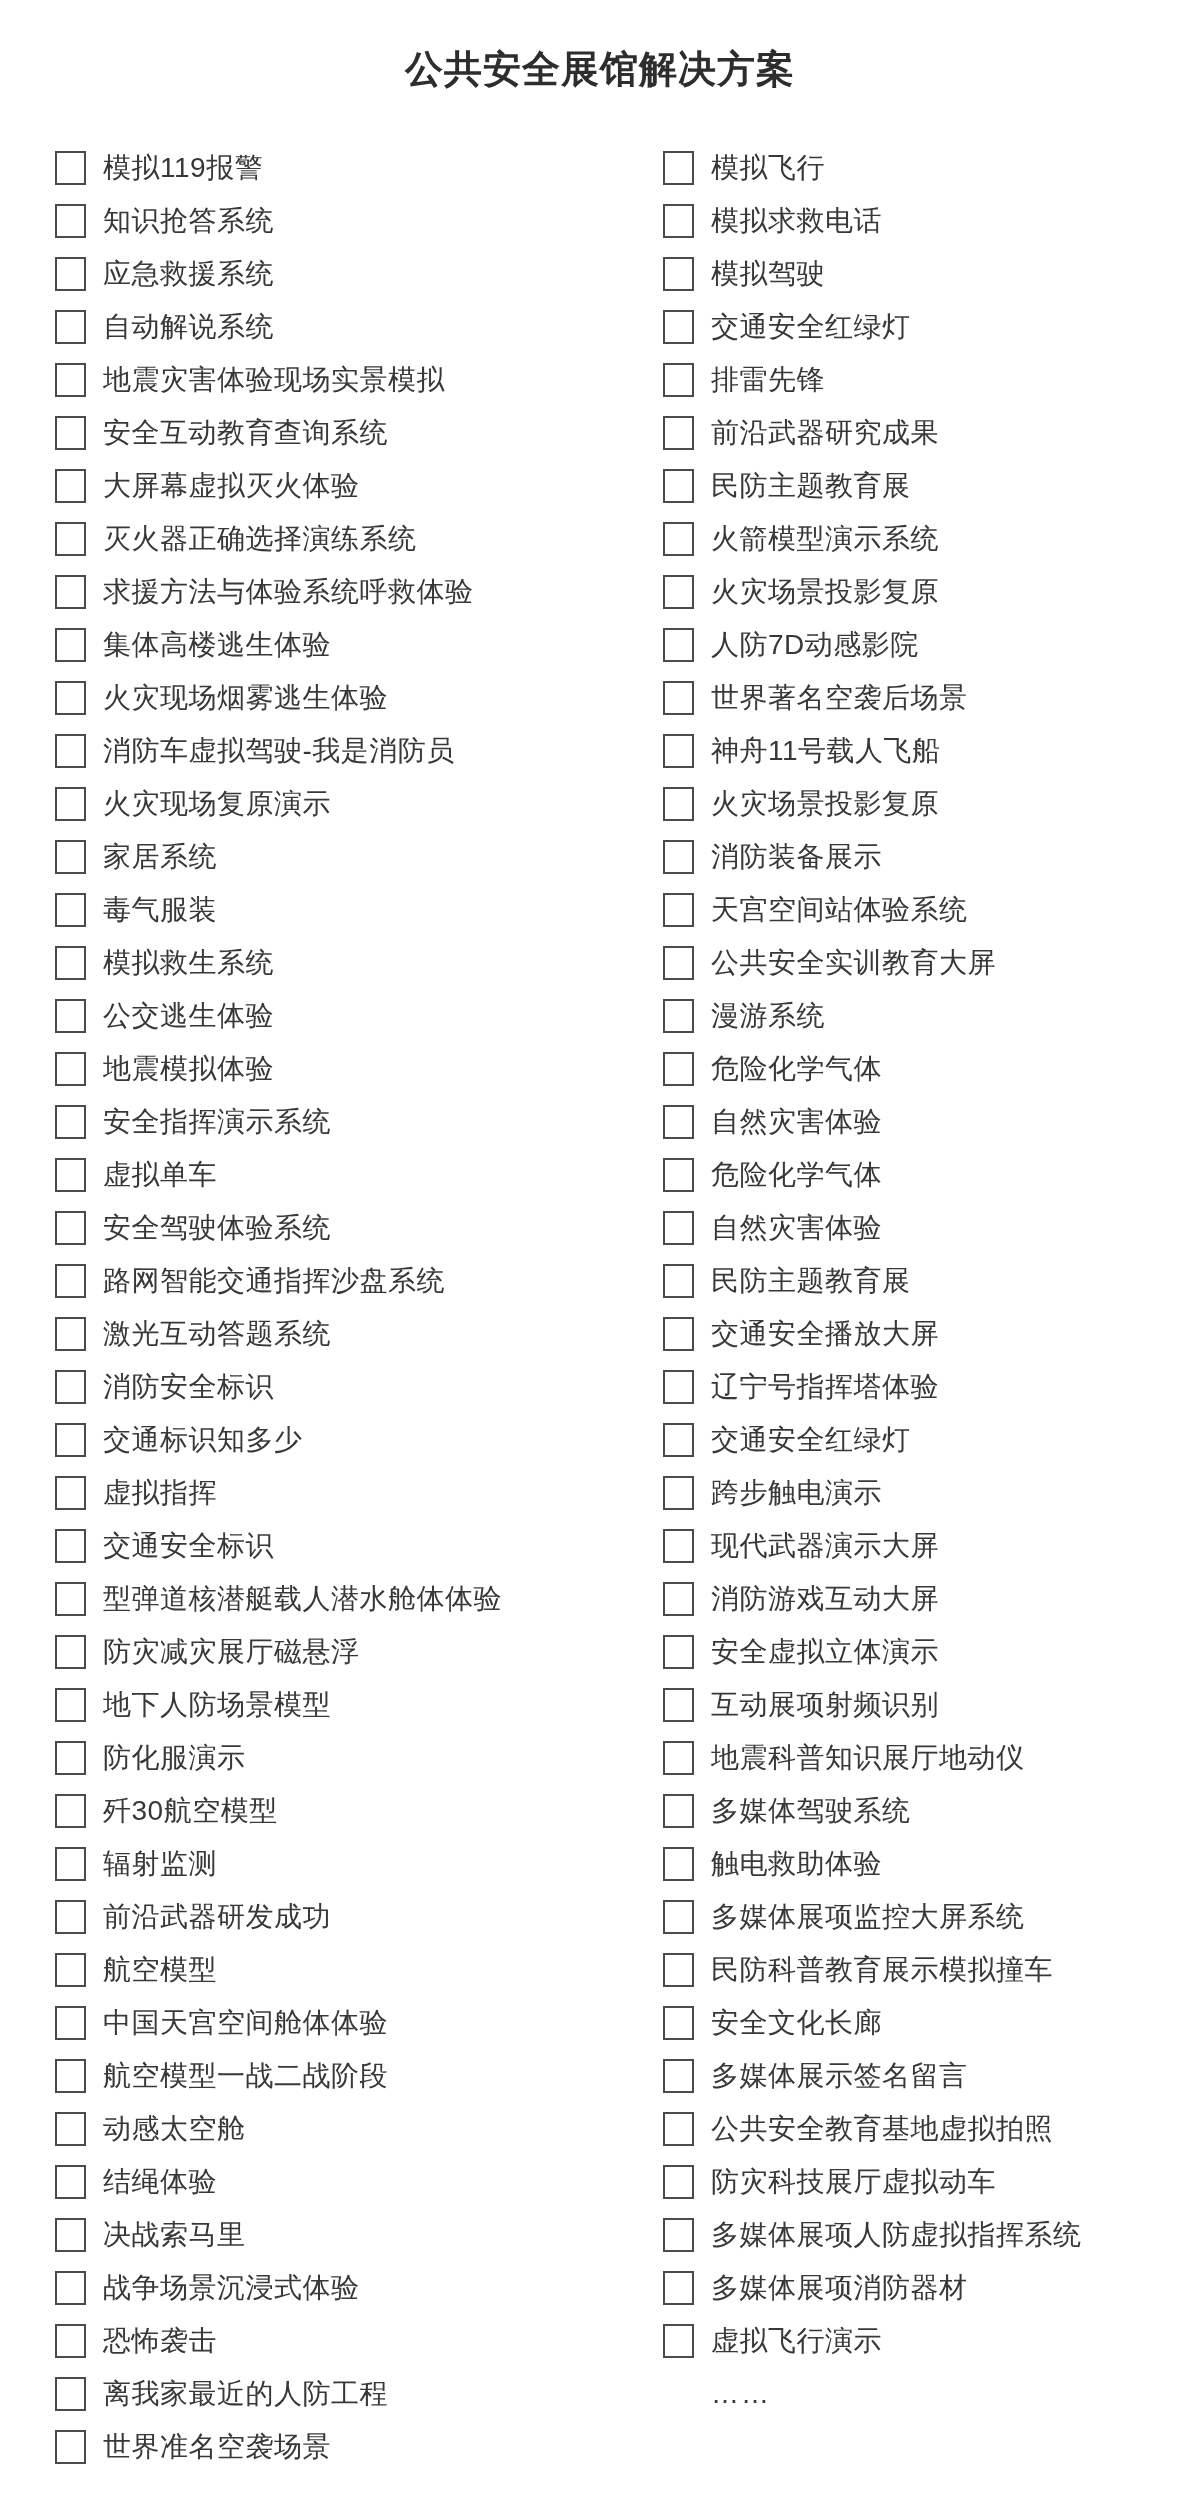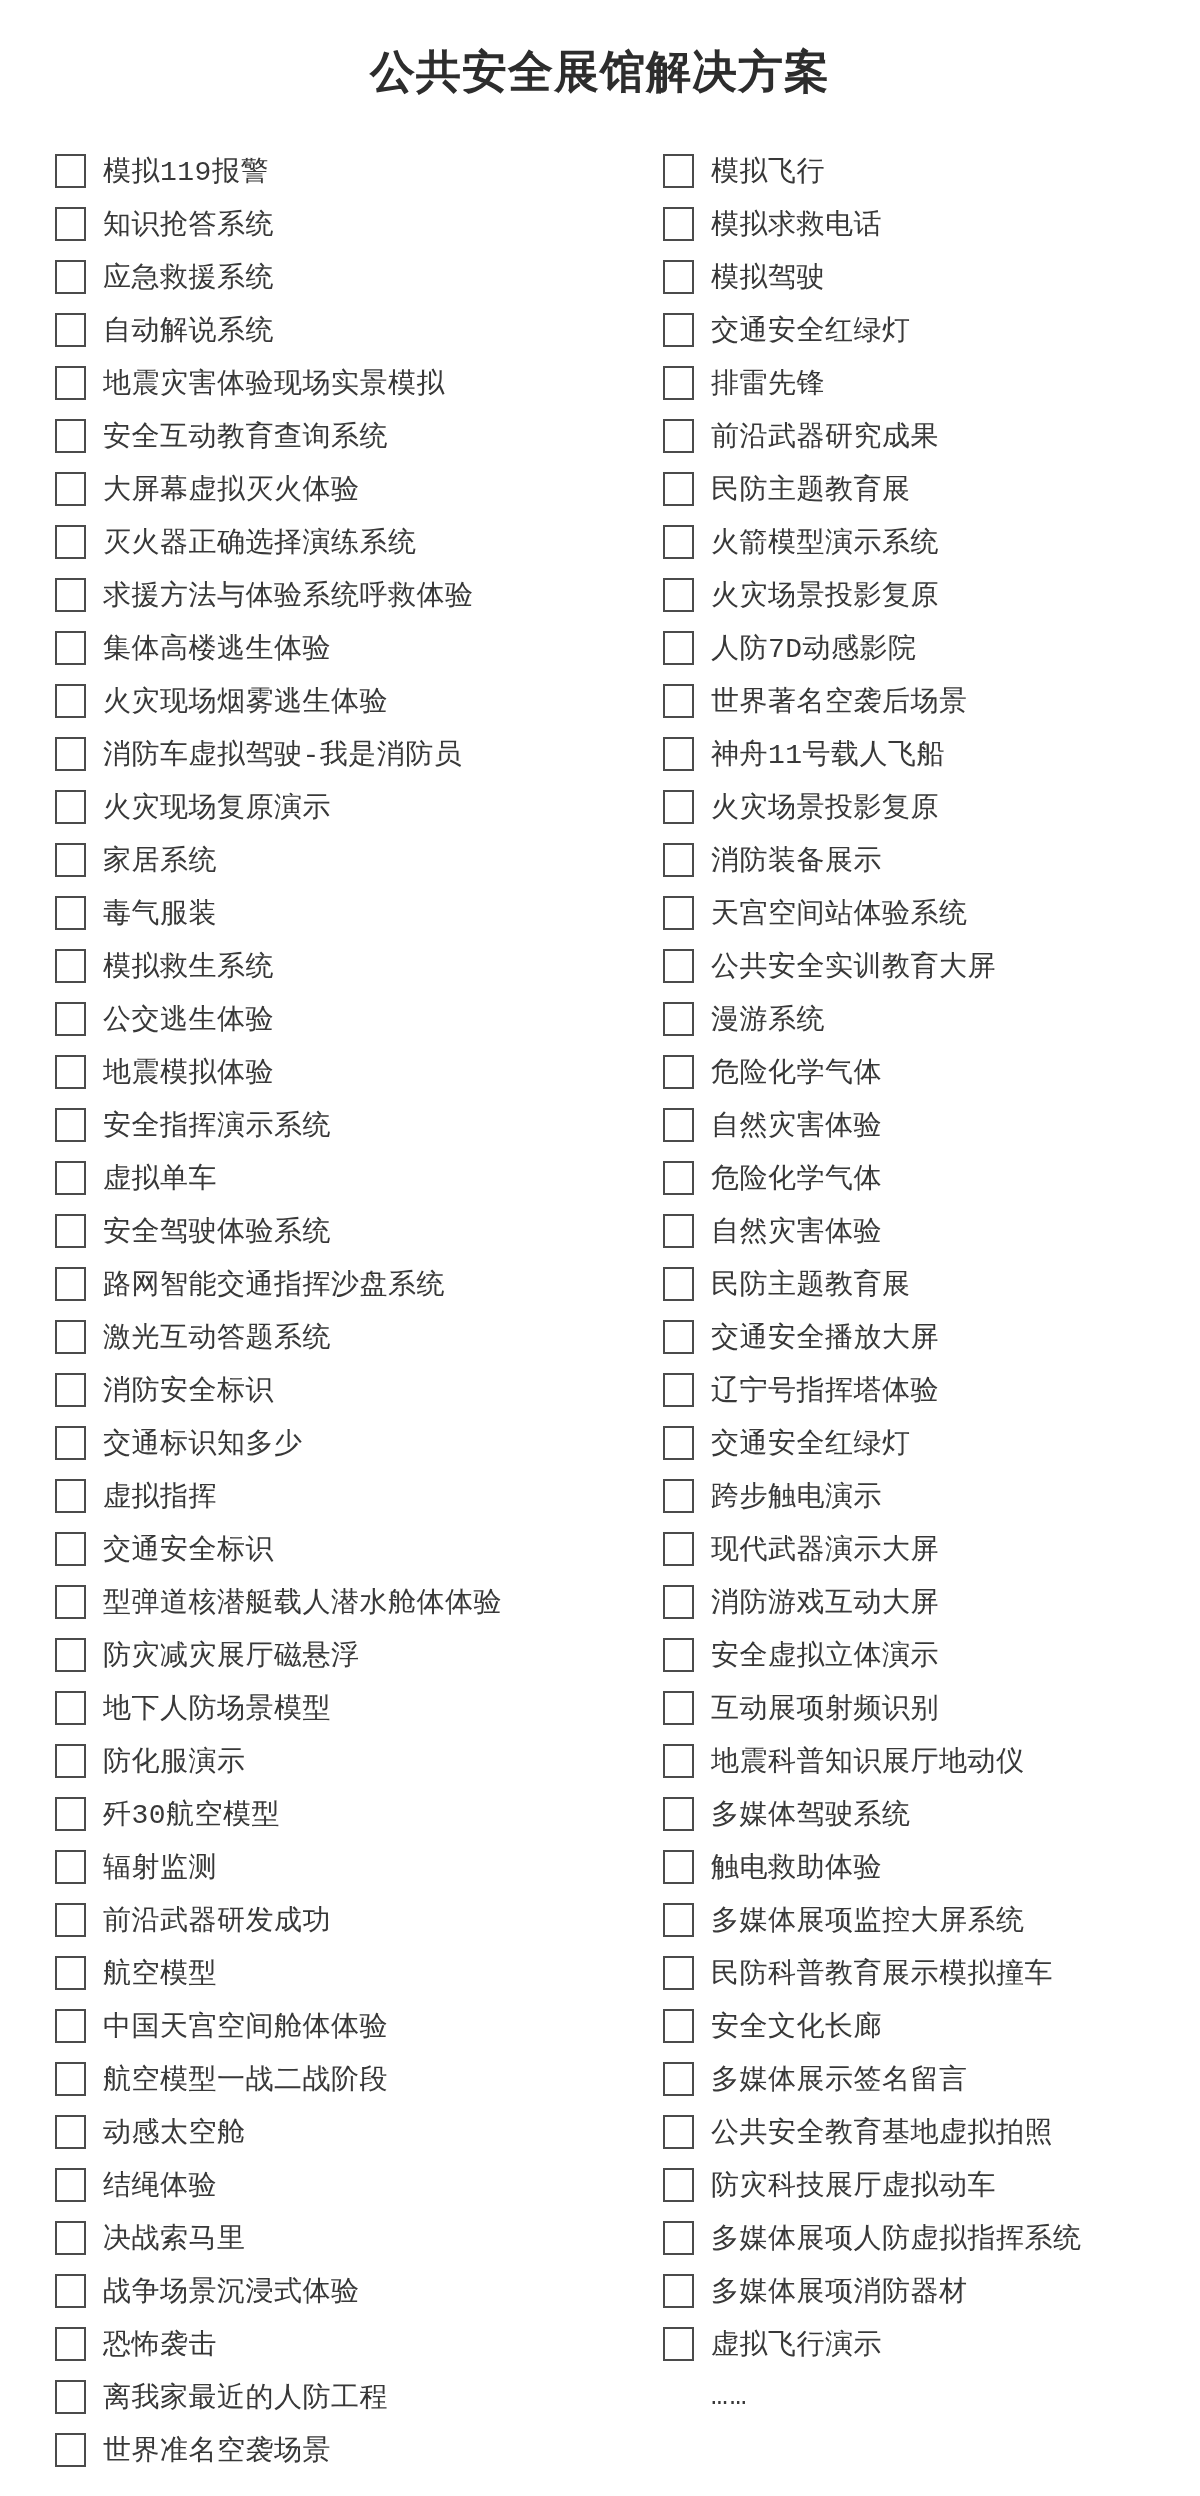--- a/index.html
+++ b/index.html
@@ -5,34 +5,33 @@
   html, body { margin: 0; padding: 0; background: #ffffff; }
   .page {
     position: relative;
     width: 1200px;
     height: 2496px;
     background: #ffffff;
     font-family: "Liberation Sans", sans-serif;
     overflow: hidden;
   }
   .title {
-    margin: 0;
-    padding-top: 43px;
+    margin: 16px;
+    padding-top: 24px;
     height: 58px;
     text-align: center;
-    font-size: 45px;
+    font-size: 38px;
     line-height: 58px;
     font-weight: bold;
     color: #2d2d2d;
     letter-spacing: 1px;
   }
   .columns {
     display: flex;
     margin-top: 43px;
-    font-family: Liberation Mono, monospace;
   }
   .col {
     width: 600px;
     box-sizing: border-box;
     display: flex;
     flex-direction: column;
   }
   .col-left  { padding-left: 55px; }
   .col-right { padding-left: 63px; }
   ul.checklist {

